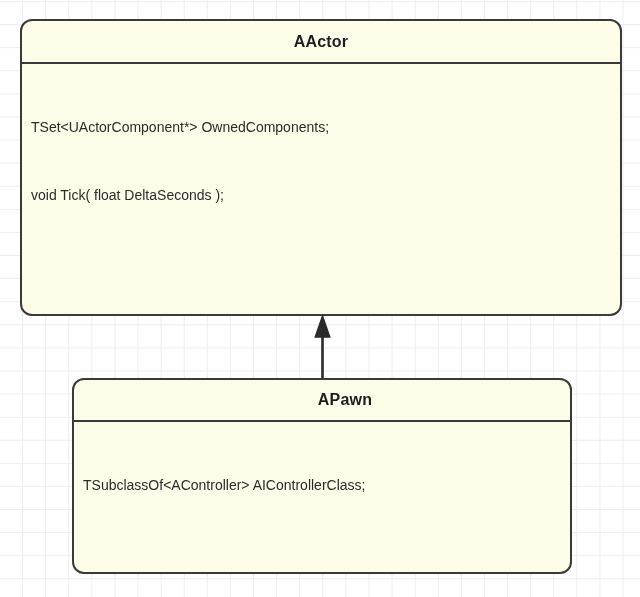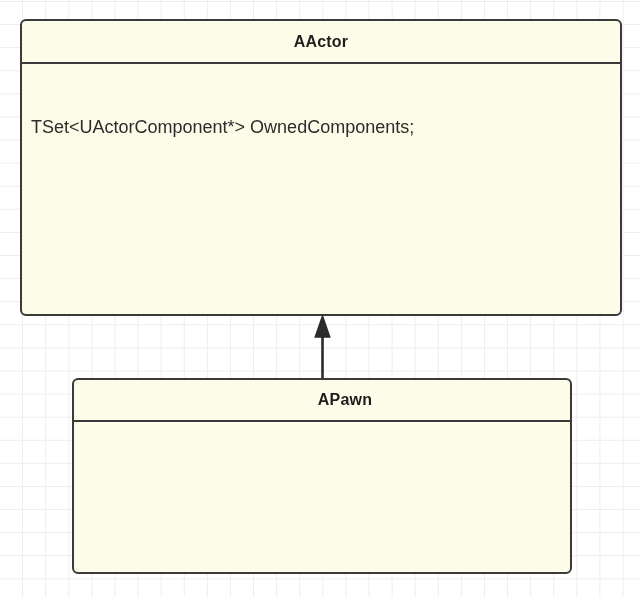--- a/index.html
+++ b/index.html
@@ -27,21 +27,21 @@
     background-size: 23.1px 23.1px;
     background-position: -1px 1px;
   }
 
   
   .uml-class {
     position: absolute;
     box-sizing: border-box;
     background-color: #fcfce8;
     border: 2px solid #3a3a38;
-    border-radius: 6px;
+    border-radius: 12px;
     overflow: hidden;
   }
 
   .uml-header {
     box-sizing: border-box;
     text-align: center;
     font-weight: bold;
     font-size: 16px;
     color: #1e1e1e;
     letter-spacing: 0.2px;
@@ -52,21 +52,21 @@
 
   .uml-divider {
     height: 2px;
     background-color: #3a3a38;
     width: 100%;
   }
 
   .uml-compartment {
     box-sizing: border-box;
     padding: 7px 9px 6px 9px;
-    font-size: 18px;
+    font-size: 14px;
     line-height: 22.5px;
     color: #2c2c2c;
     white-space: pre;
   }
 
   .uml-line {
     white-space: pre;
   }
 
   
@@ -99,31 +99,33 @@
 </head>
 <body>
 
 <div id="diagram-canvas">
 
   <div class="uml-class" id="class-aactor">
     <div class="uml-header">AActor</div>
     <div class="uml-divider"></div>
     <div class="uml-compartment">
       <div class="uml-line">TSet&lt;UActorComponent*&gt; OwnedComponents;</div>
+      <div class="uml-line">void Tick( float DeltaSeconds );</div>
     </div>
 
   </div>
 
   <svg id="generalization-arrow" viewBox="0 0 46 70">
     <line x1="22.5" y1="70" x2="22.5" y2="18" stroke="#2b2b2b" stroke-width="2.6"></line>
     <polygon points="22.5,4 15.2,25 29.8,25" fill="#2b2b2b" stroke="#2b2b2b" stroke-width="1.4" stroke-linejoin="miter"></polygon>
   </svg>
 
   <div class="uml-class" id="class-apawn">
     <div class="uml-header">APawn</div>
     <div class="uml-divider"></div>
     <div class="uml-compartment">
+      <div class="uml-line">TSubclassOf&lt;AController&gt; AIControllerClass;</div>
       
     </div>
 
   </div>
 
 </div>
 
 </body></html>

